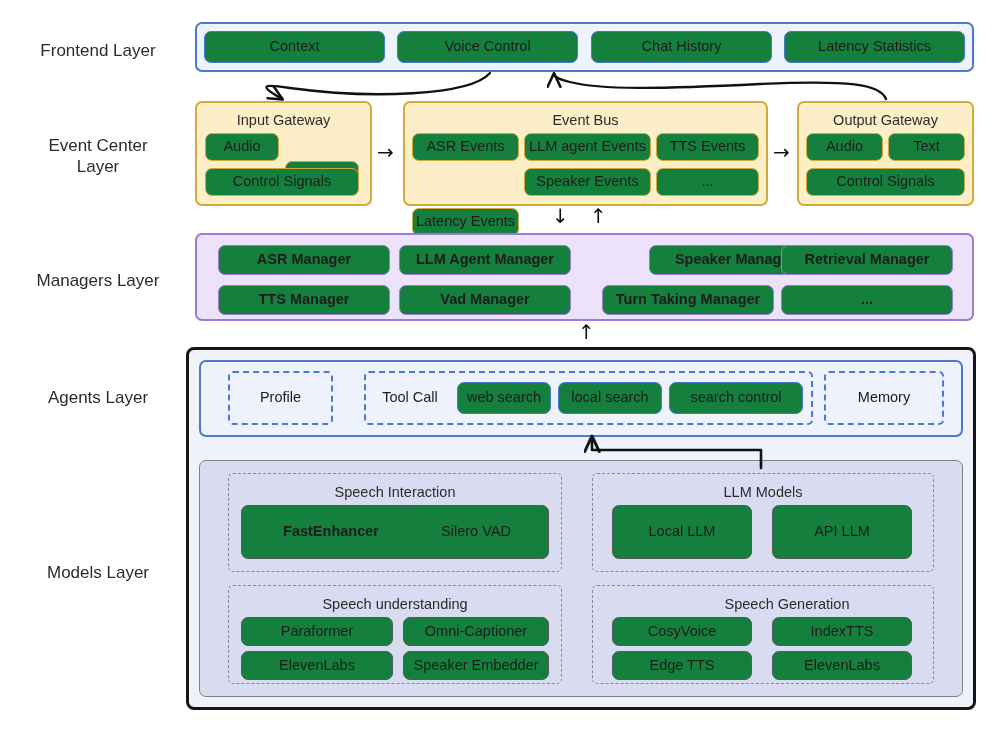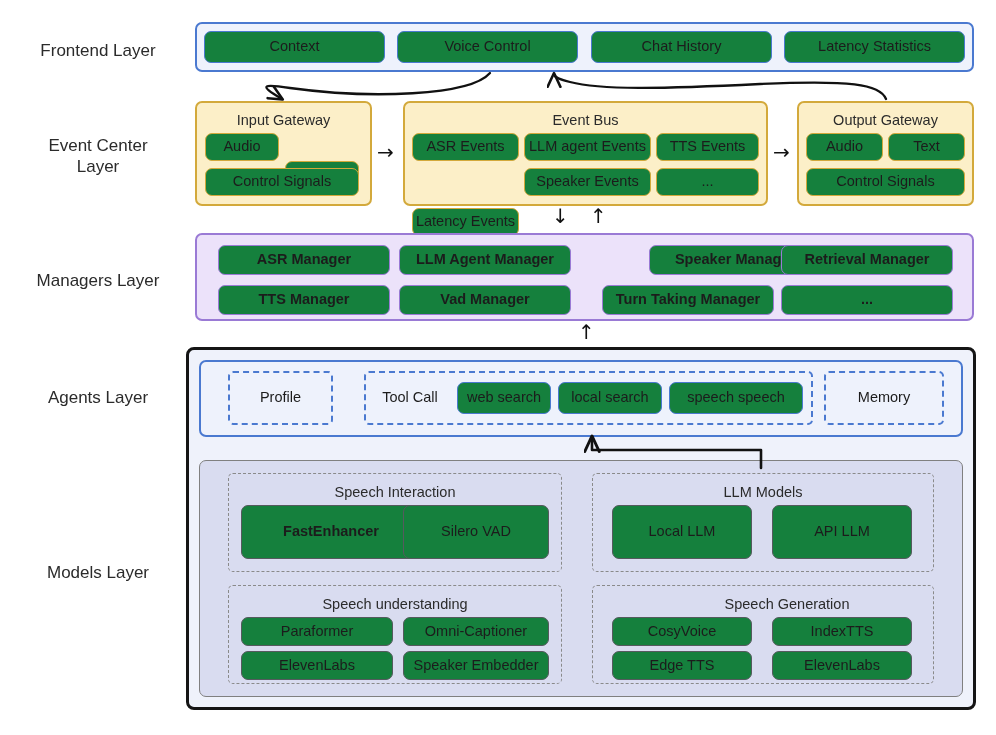--- a/index.html
+++ b/index.html
@@ -199,21 +199,21 @@
 
   <div class="panel agents-panel" style="left:199px; top:360px; width:764px; height:77px;"></div>
 
   <div class="dashed-blue" style="left:228px; top:371px; width:105px; height:54px;"></div>
   <div class="chip" style="left:228px; top:371px; width:105px; height:54px; background:transparent;">Profile</div>
 
   <div class="dashed-blue" style="left:364px; top:371px; width:449px; height:54px;"></div>
   <div class="chip" style="left:374px; top:384px; width:72px; height:28px; background:transparent;">Tool Call</div>
   <div class="chip chip-blue" style="left:457px; top:382px; width:94px; height:32px;">web search</div>
   <div class="chip chip-blue" style="left:558px; top:382px; width:104px; height:32px;">local search</div>
-  <div class="chip chip-blue" style="left:669px; top:382px; width:134px; height:32px;">speech  speech</div>
+  <div class="chip chip-blue" style="left:669px; top:382px; width:134px; height:32px;">search  control</div>
 
   <div class="dashed-blue" style="left:824px; top:371px; width:120px; height:54px;"></div>
   <div class="chip" style="left:824px; top:371px; width:120px; height:54px; background:transparent;">Memory</div>
 
   <div class="panel models-panel" style="left:199px; top:460px; width:764px; height:237px;"></div>
 
   <div class="dashed-gray" style="left:228px; top:473px; width:334px; height:99px;"></div>
   <div class="sub-title" style="left:228px; top:485px; width:334px;">Speech Interaction</div>
   <div class="chip chip-gray" style="left:241px; top:505px; width:180px; height:54px;font-weight:bold;">FastEnhancer</div>
   <div class="chip chip-gray" style="left:403px; top:505px; width:146px; height:54px;">Silero  VAD</div>

